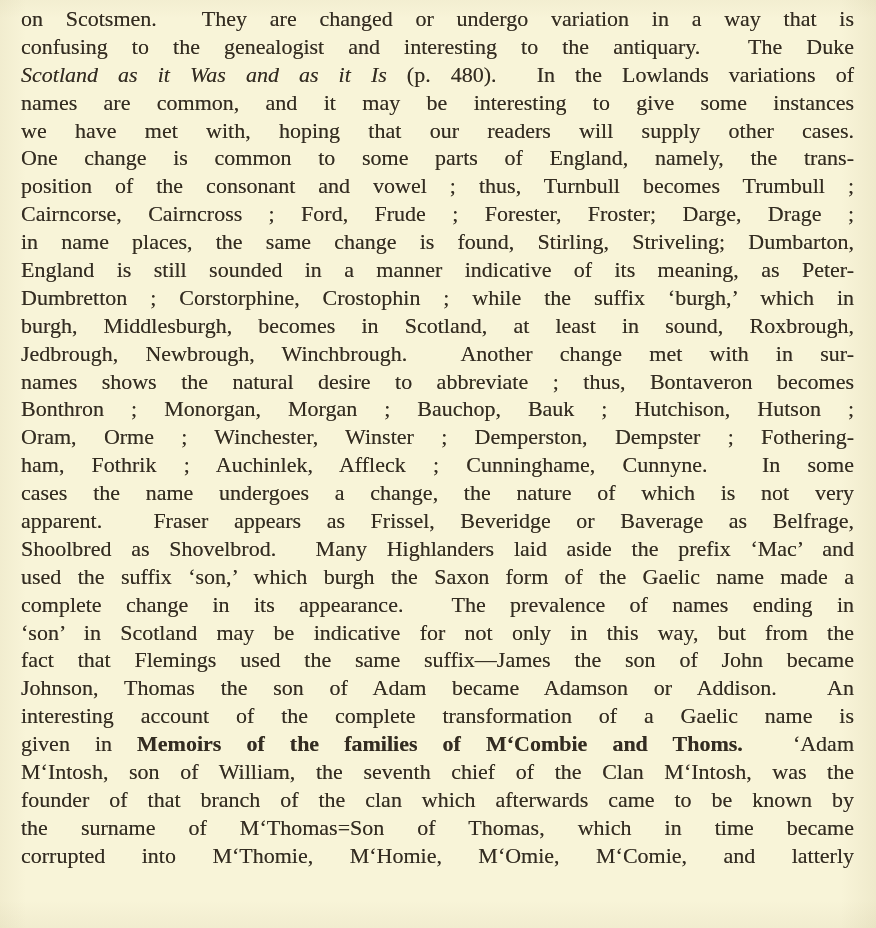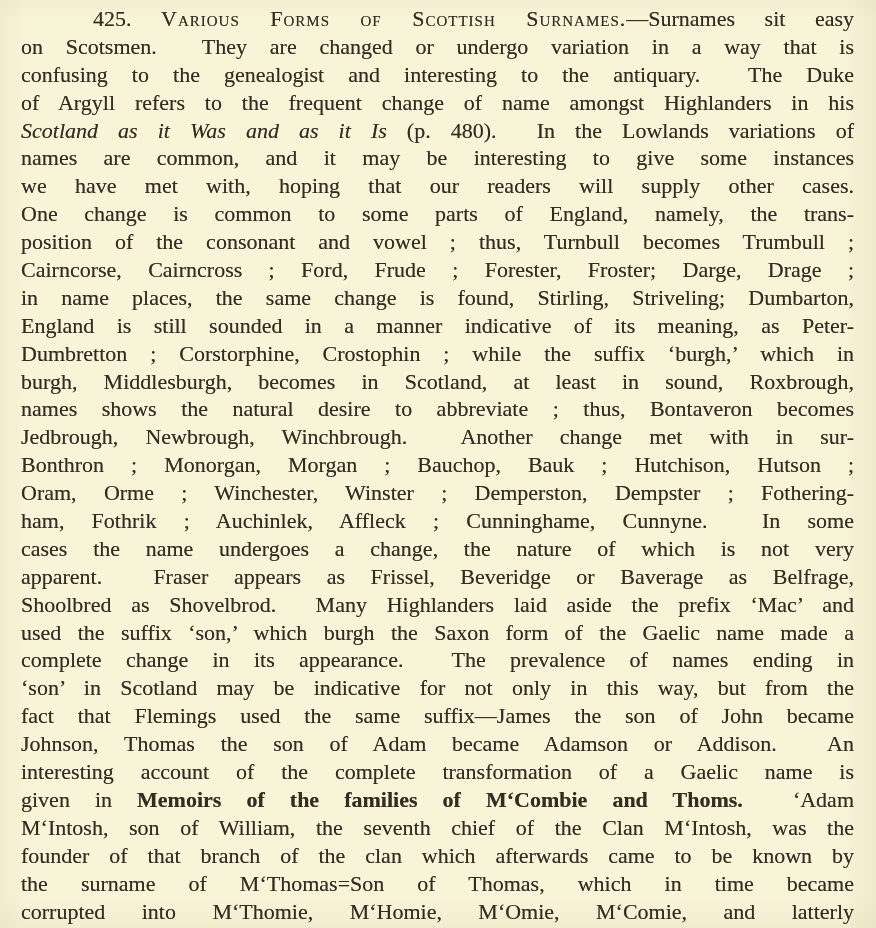--- a/index.html
+++ b/index.html
@@ -43,36 +43,34 @@
     font-variant: small-caps;
     font-variant-caps: small-caps;
     letter-spacing: 0.045em;
   }
 </style>
 </head>
 <body>
 
 <div class="page">
   <div class="textblock">
-      <div class="line indent"><span class="pad"></span><span class="s-n">425. </span><span class="s-sc">Various Forms of Scottish Surnames.</span><span class="s-n">—Surnames sit easy</span></div>
       <div class="line"><span class="s-n">on Scotsmen.&nbsp; They are changed or undergo variation in a way that is</span></div>
       <div class="line"><span class="s-n">confusing to the genealogist and interesting to the antiquary.&nbsp; The Duke</span></div>
-      <div class="line"><span class="s-n">of Argyll refers to the frequent change of name amongst Highlanders in his</span></div>
       <div class="line"><span class="s-i">Scotland as it Was and as it Is</span><span class="s-n"> (p. 480).&nbsp; In the Lowlands variations of</span></div>
       <div class="line"><span class="s-n">names are common, and it may be interesting to give some instances</span></div>
       <div class="line"><span class="s-n">we have met with, hoping that our readers will supply other cases.</span></div>
       <div class="line"><span class="s-n">One change is common to some parts of England, namely, the trans-</span></div>
       <div class="line"><span class="s-n">position of the consonant and vowel ; thus, Turnbull becomes Trumbull ;</span></div>
       <div class="line"><span class="s-n">Cairncorse, Cairncross ; Ford, Frude ; Forester, Froster; Darge, Drage ;</span></div>
       <div class="line"><span class="s-n">in name places, the same change is found, Stirling, Striveling; Dumbarton,</span></div>
       <div class="line"><span class="s-n">England is still sounded in a manner indicative of its meaning, as Peter-</span></div>
       <div class="line"><span class="s-n">Dumbretton ; Corstorphine, Crostophin ; while the suffix ‘burgh,’ which in</span></div>
       <div class="line"><span class="s-n">burgh, Middlesburgh, becomes in Scotland, at least in sound, Roxbrough,</span></div>
+      <div class="line"><span class="s-n">Jedbrough, Newbrough, Winchbrough.&nbsp; Another change met with in sur-</span></div>
       <div class="line"><span class="s-n">names shows the natural desire to abbreviate ; thus, Bontaveron becomes</span></div>
-      <div class="line"><span class="s-n">Jedbrough, Newbrough, Winchbrough.&nbsp; Another change met with in sur-</span></div>
       <div class="line"><span class="s-n">Bonthron ; Monorgan, Morgan ; Bauchop, Bauk ; Hutchison, Hutson ;</span></div>
       <div class="line"><span class="s-n">Oram, Orme ; Winchester, Winster ; Demperston, Dempster ; Fothering-</span></div>
       <div class="line"><span class="s-n">ham, Fothrik ; Auchinlek, Affleck ; Cunninghame, Cunnyne.&nbsp; In some</span></div>
       <div class="line"><span class="s-n">cases the name undergoes a change, the nature of which is not very</span></div>
       <div class="line"><span class="s-n">apparent.&nbsp; Fraser appears as Frissel, Beveridge or Baverage as Belfrage,</span></div>
       <div class="line"><span class="s-n">Shoolbred as Shovelbrod.&nbsp; Many Highlanders laid aside the prefix ‘Mac’ and</span></div>
       <div class="line"><span class="s-n">used the suffix ‘son,’ which burgh the Saxon form of the Gaelic name made a</span></div>
       <div class="line"><span class="s-n">complete change in its appearance.&nbsp; The prevalence of names ending in</span></div>
       <div class="line"><span class="s-n">‘son’ in Scotland may be indicative for not only in this way, but from the</span></div>
       <div class="line"><span class="s-n">fact that Flemings used the same suffix—James the son of John became</span></div>

